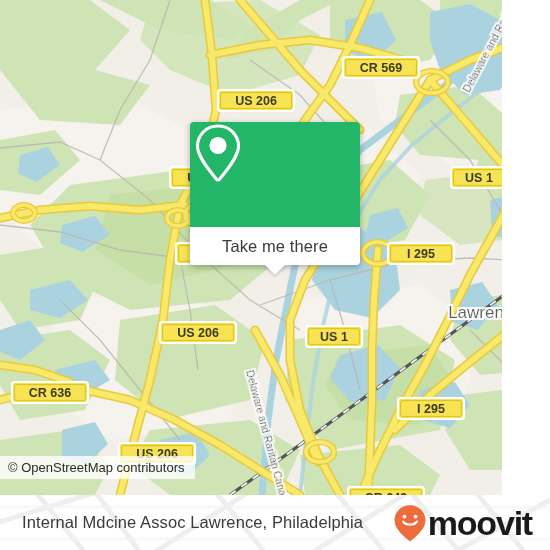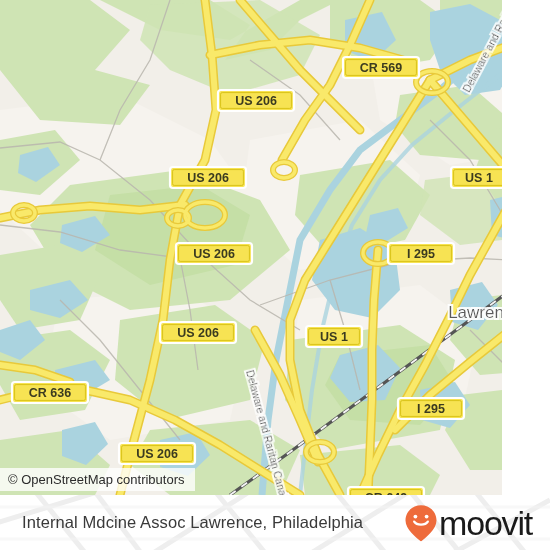--- a/index.html
+++ b/index.html
@@ -67,21 +67,21 @@
     width: 0; height: 0;
     border-left: 11px solid transparent;
     border-right: 11px solid transparent;
     border-top: 11px solid #ffffff;
     filter: drop-shadow(0 2px 1px rgba(0,0,0,0.16));
   }
 
   
   #osm-attr {
     position: absolute;
-    left: 0; bottom: 4px;
+    left: 0; bottom: 16px;
     background: rgba(255,255,255,0.78);
     color: #2b2b2b;
     font-size: 13px;
     padding: 4px 10px 4px 8px;
     z-index: 30;
     white-space: nowrap;
   }
 
   
   #footer {
@@ -111,21 +111,21 @@
     letter-spacing: .1px;
     white-space: nowrap;
   }
   #brand {
     display: flex;
     align-items: center;
     gap: 1px;
   }
   #brand-word {
     font-size: 34px;
-    font-weight: normal;
+    font-weight: bold;
     color: #1a1a1a;
     letter-spacing: -1.2px;
     line-height: 1;
   }
 </style>
 </head>
 <body>
 
 <div id="app">
 
@@ -365,20 +365,32 @@
               <rect x="348" y="487" width="76" height="21" rx="3" fill="#f7e353" stroke="#ffffff" stroke-width="2.2"></rect>
               <rect x="350.6" y="489.6" width="70.8" height="15.8" rx="1.6" fill="none" stroke="#d9c318" stroke-width="1"></rect>
               <text x="386" y="502.1" text-anchor="middle" font-family="&quot;Liberation Sans&quot;, sans-serif" font-size="12.5" font-weight="bold" fill="#3b3b20">CR 649</text>
             </g>
           </g>
       </g>
     </svg>
 
     <div id="osm-attr">© OpenStreetMap contributors</div>
 
+    <div id="card">
+      <div id="card-top">
+        <svg width="56" height="62" viewBox="0 0 56 62">
+          <path d="M28 4 C16.5 4 7.5 13 7.5 24.3 C7.5 35 20 49 26.4 57.2 C27.2 58.2 28.8 58.2 29.6 57.2 C36 49 48.5 35 48.5 24.3 C48.5 13 39.5 4 28 4 Z" fill="none" stroke="#ffffff" stroke-width="3.1"></path>
+          <circle cx="28" cy="23.5" r="8.6" fill="#ffffff"></circle>
+        </svg>
+      </div>
+      <div id="card-bottom">
+        <span id="card-label">Take me there</span>
+        <div id="card-pointer"></div>
+      </div>
+    </div>
   </div>
 
   <div id="footer">
     <svg id="footer-watermark" width="550" height="55" viewBox="0 0 550 55">
       <rect x="0" y="0" width="550" height="55" fill="#ffffff"></rect>
       <g stroke="#eeeeee" stroke-width="5" fill="none">
         <path d="M30,-10 L95,70"></path>
         <path d="M90,-10 L150,70"></path>
         <path d="M210,-10 L275,70"></path>
         <path d="M330,-10 L395,70"></path>

